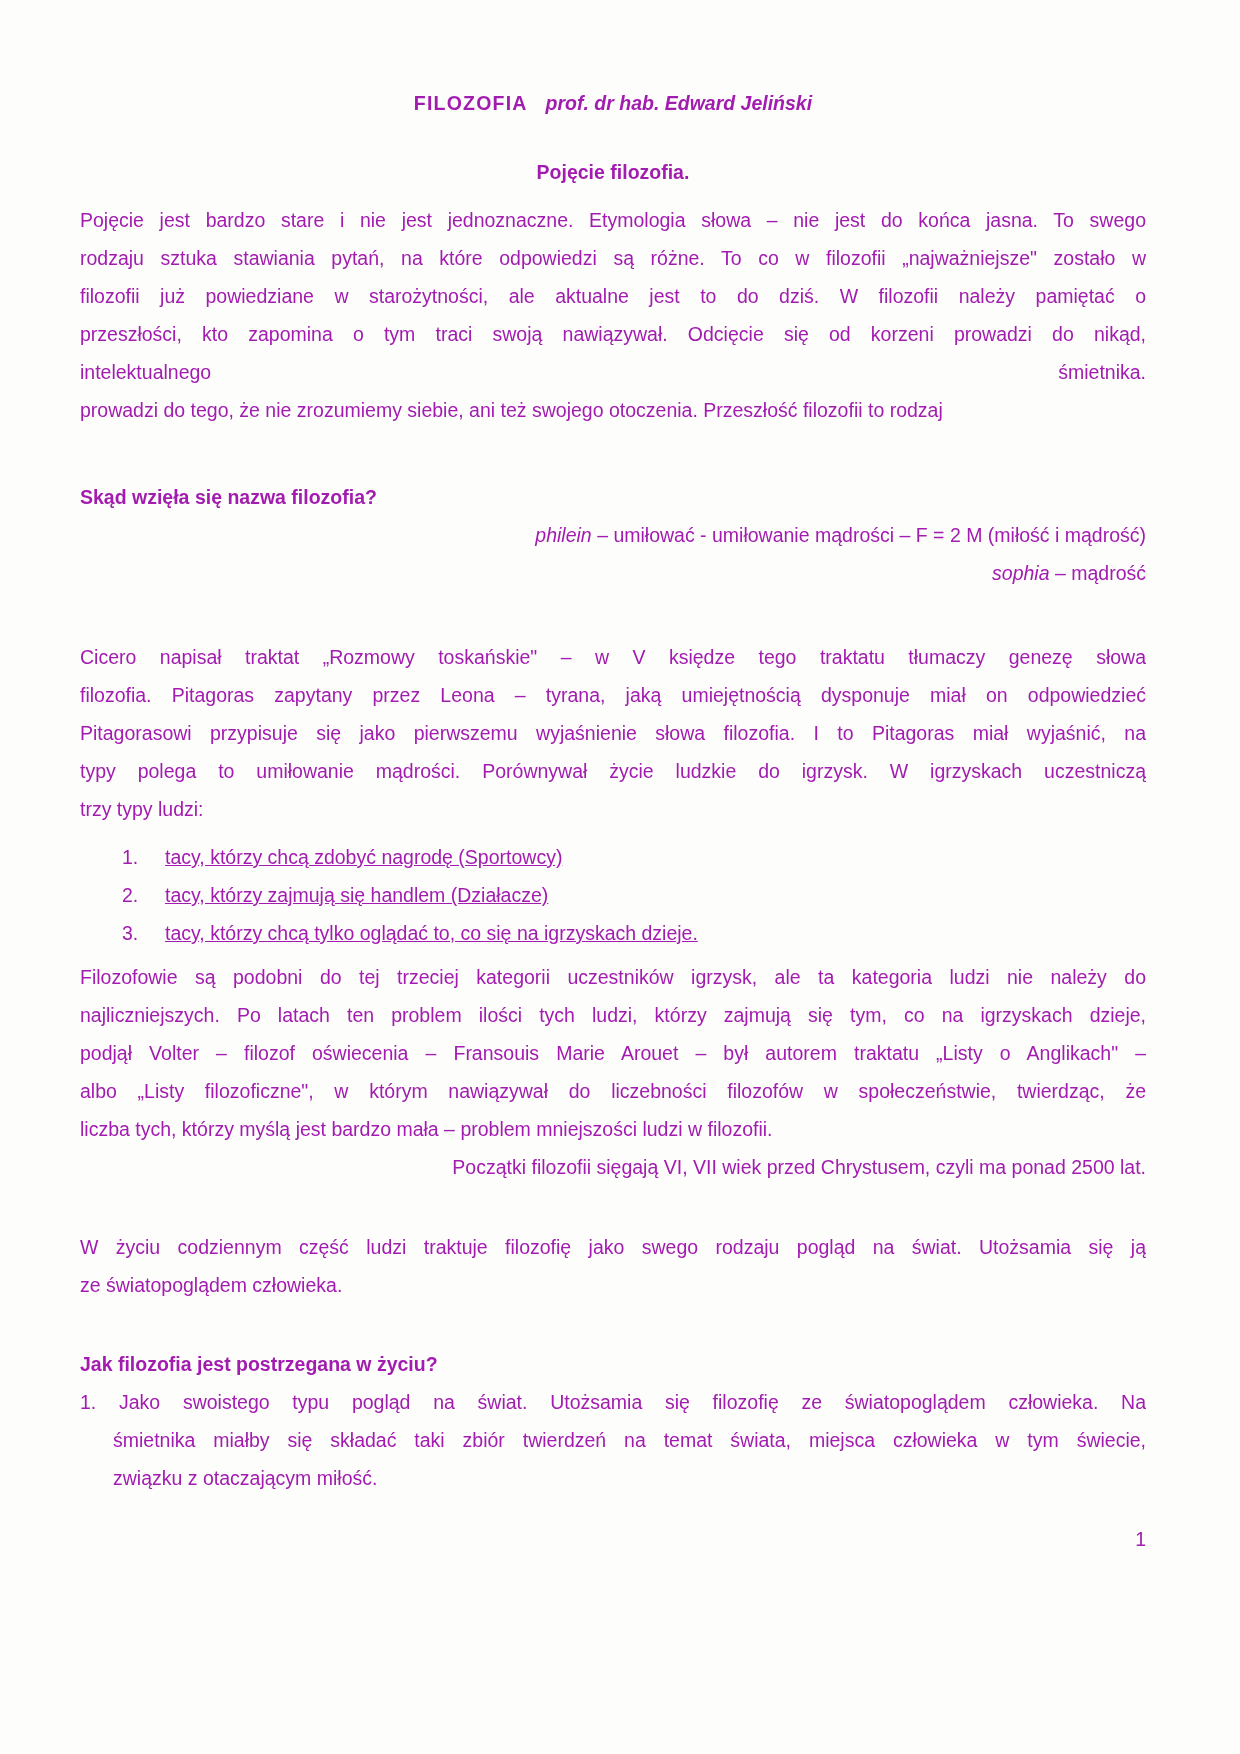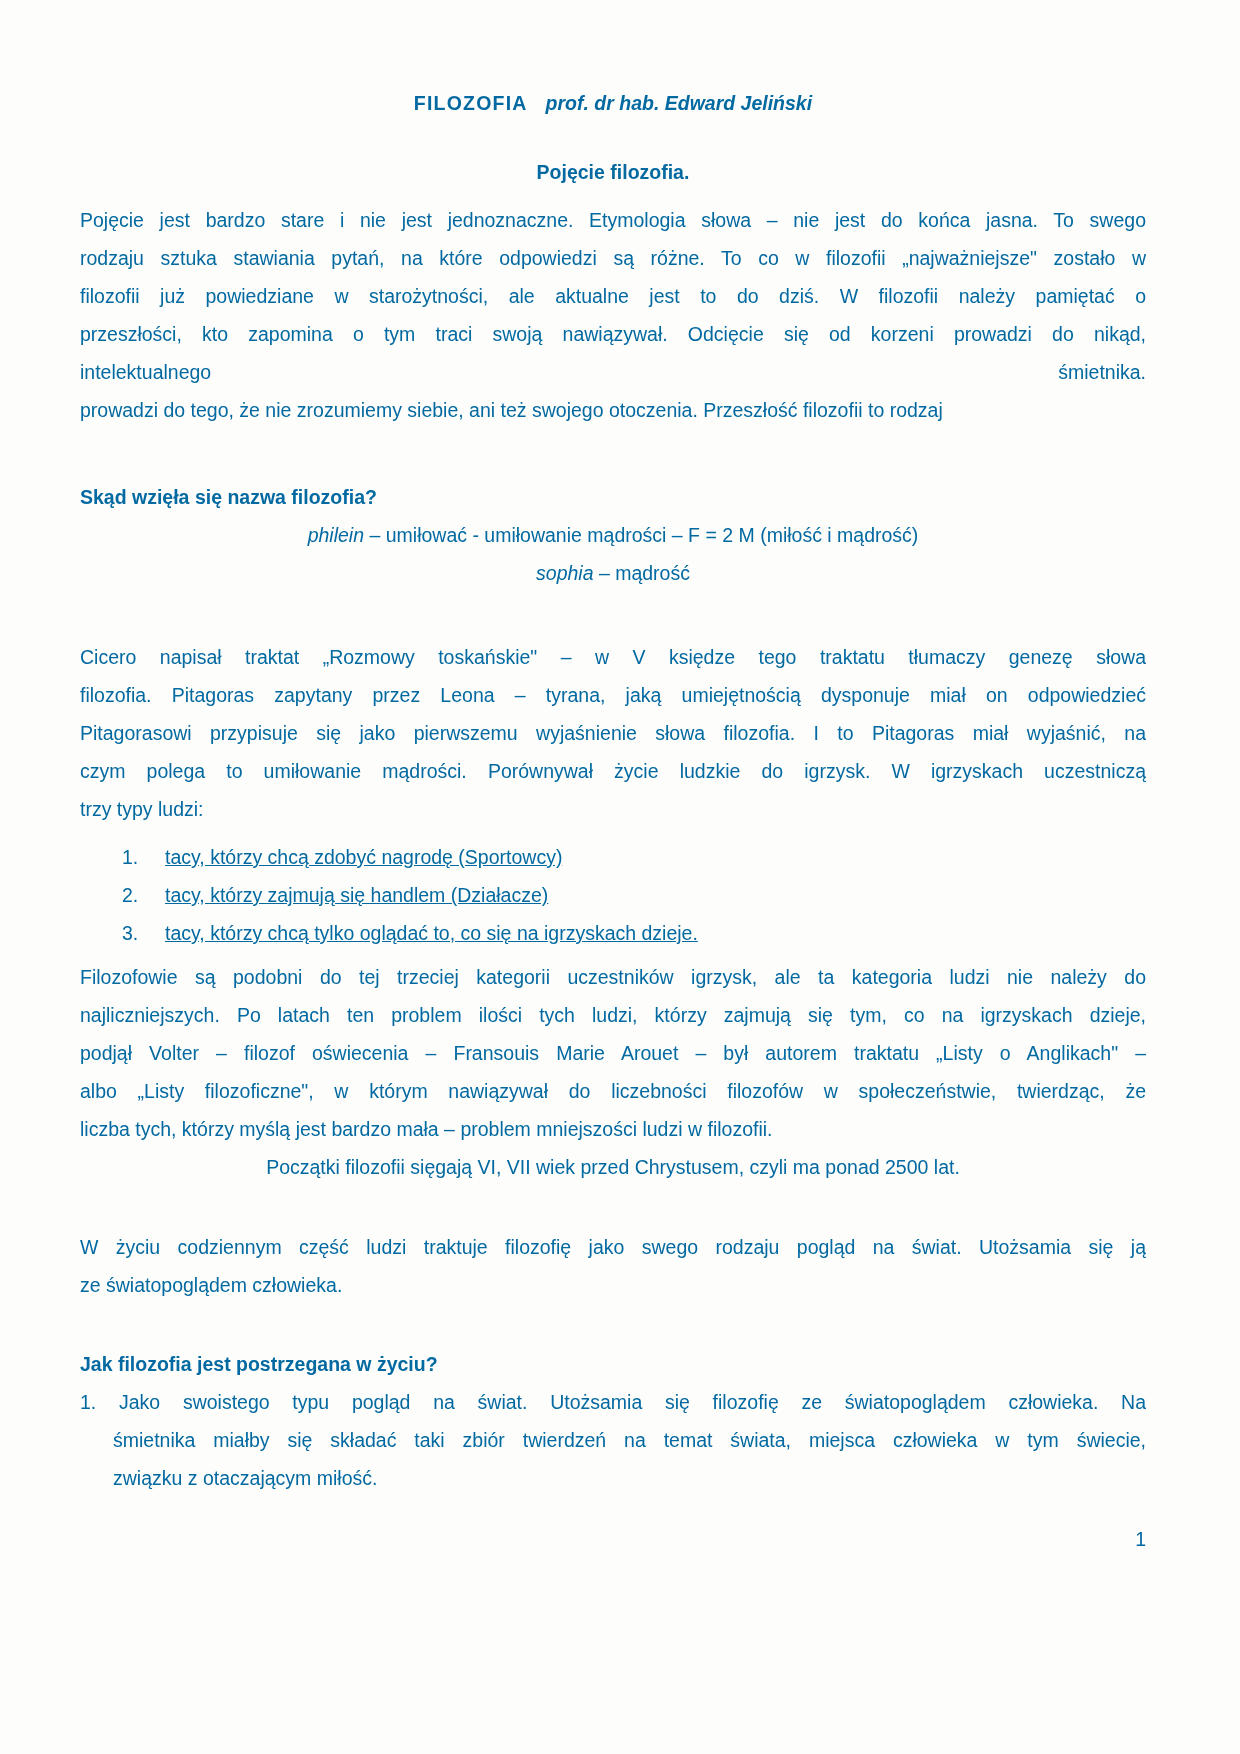--- a/index.html
+++ b/index.html
@@ -6,29 +6,29 @@
   .page {
     position: relative;
     box-sizing: border-box;
     width: 1240px;
     height: 1754px;
     background: #fdfdfc;
     padding: 84px 94px 8px 80px;
     font-family: "Liberation Sans", sans-serif;
     font-size: 19.5px;
     line-height: 38px;
-    color: #0369a1;
+    color: #a21caf;
     overflow: hidden;
   }
   .title-row { text-align: center; white-space: nowrap; }
   .course { font-weight: bold; letter-spacing: 1.2px; }
   .lecturer { font-weight: bold; font-style: italic; margin-left: 18px; }
   .center-heading { text-align: center; font-weight: bold; }
   .section-heading { font-weight: bold; }
-  .line { text-align: center; }
+  .line { text-align: right; }
   .it { font-style: italic; }
   .jline { text-align: justify; text-align-last: justify; height: 38px; overflow: hidden; }
   .jpara .jline:last-child { text-align-last: left; }
   .hang .jline:not(:first-child) { margin-left: 33px; }
   .li-row { padding-left: 42px; height: 38px; overflow: hidden; text-decoration: underline; }
   .li-num { display: inline-block; width: 43px; }
   .pagenum { text-align: right; }
   .mt31 { margin-top: 31px; }
   .mt10 { margin-top: 10px; }
   .mt49 { margin-top: 49px; }
@@ -66,21 +66,21 @@
   </div>
 
   <div class="line">
     <span class="it">sophia</span><span> – mądrość</span>
   </div>
 
   <div class="jpara mt46">
       <div class="jline">Cicero napisał traktat „Rozmowy toskańskie" – w V księdze tego traktatu tłumaczy genezę słowa</div>
       <div class="jline">filozofia. Pitagoras zapytany przez Leona – tyrana, jaką umiejętnością dysponuje miał on odpowiedzieć</div>
       <div class="jline">Pitagorasowi przypisuje się jako pierwszemu wyjaśnienie słowa filozofia. I to Pitagoras miał wyjaśnić, na</div>
-      <div class="jline">czym polega to umiłowanie mądrości. Porównywał życie ludzkie do igrzysk. W igrzyskach uczestniczą</div>
+      <div class="jline">typy polega to umiłowanie mądrości. Porównywał życie ludzkie do igrzysk. W igrzyskach uczestniczą</div>
       <div class="jline">trzy typy ludzi:</div>
     </div>
 
   <div class="mt10">
       <div class="li-row">
       <span class="li-num">1.</span><span>tacy, którzy chcą zdobyć nagrodę (Sportowcy)</span>
     </div>
       <div class="li-row">
       <span class="li-num">2.</span><span>tacy, którzy zajmują się handlem (Działacze)</span>
     </div>

